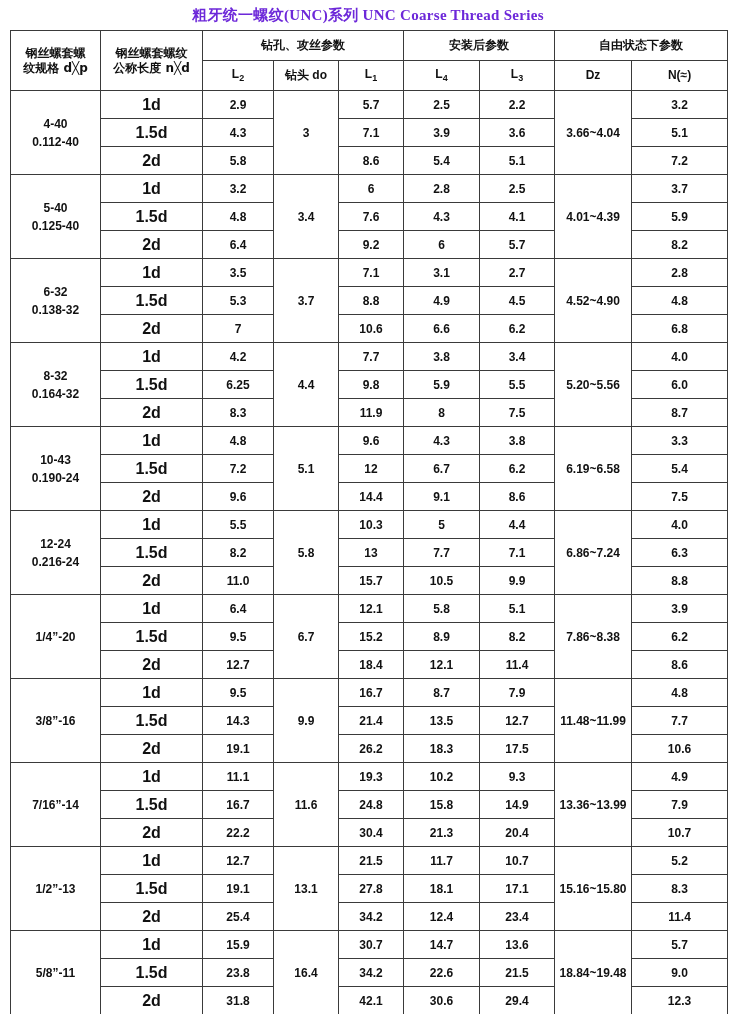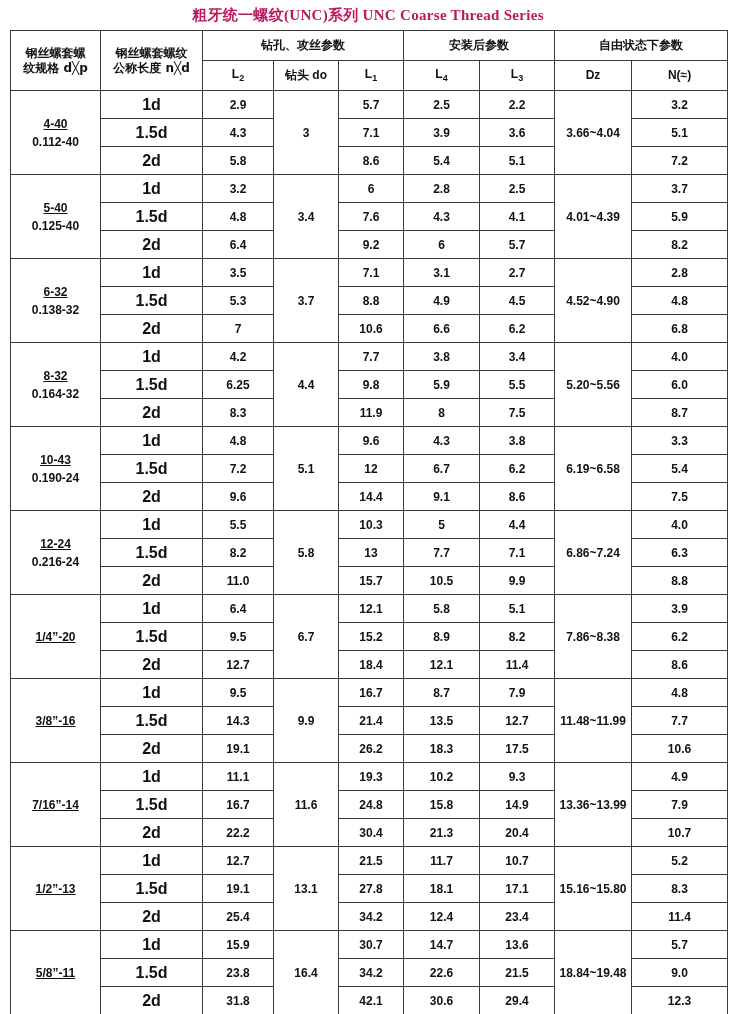--- a/index.html
+++ b/index.html
@@ -21,21 +21,21 @@
     box-sizing: border-box;
   }
   #title {
     text-align: center;
     font-family: "Liberation Serif", "DejaVu Serif", serif;
     font-size: 15px;
     font-weight: bold;
     letter-spacing: 0.3px;
     line-height: 30px;
     height: 30px;
-    color: #be185d;
+    color: #6d28d9;
     white-space: nowrap;
   }
   table.spec {
     border-collapse: collapse;
     table-layout: fixed;
     width: 717px;
     margin-left: 10px;
     font-size: 11.5px;
   }
   table.spec th,
@@ -76,21 +76,21 @@
   .subscript {
     font-size: 9px;
     vertical-align: sub;
     line-height: 1;
   }
   td.spec-name {
     font-size: 12px;
     line-height: 18px;
     width: 90px;
   }
-  td.spec-name .l1 { display: block; text-decoration: underline; }
+  td.spec-name .l1 { display: block; }
   td.spec-name .l2 { display: block; }
   td.len {
     font-size: 16px;
     width: 102px;
   }
   td.num {
     font-size: 12px;
   }
   td.drill {
     font-size: 12px;

